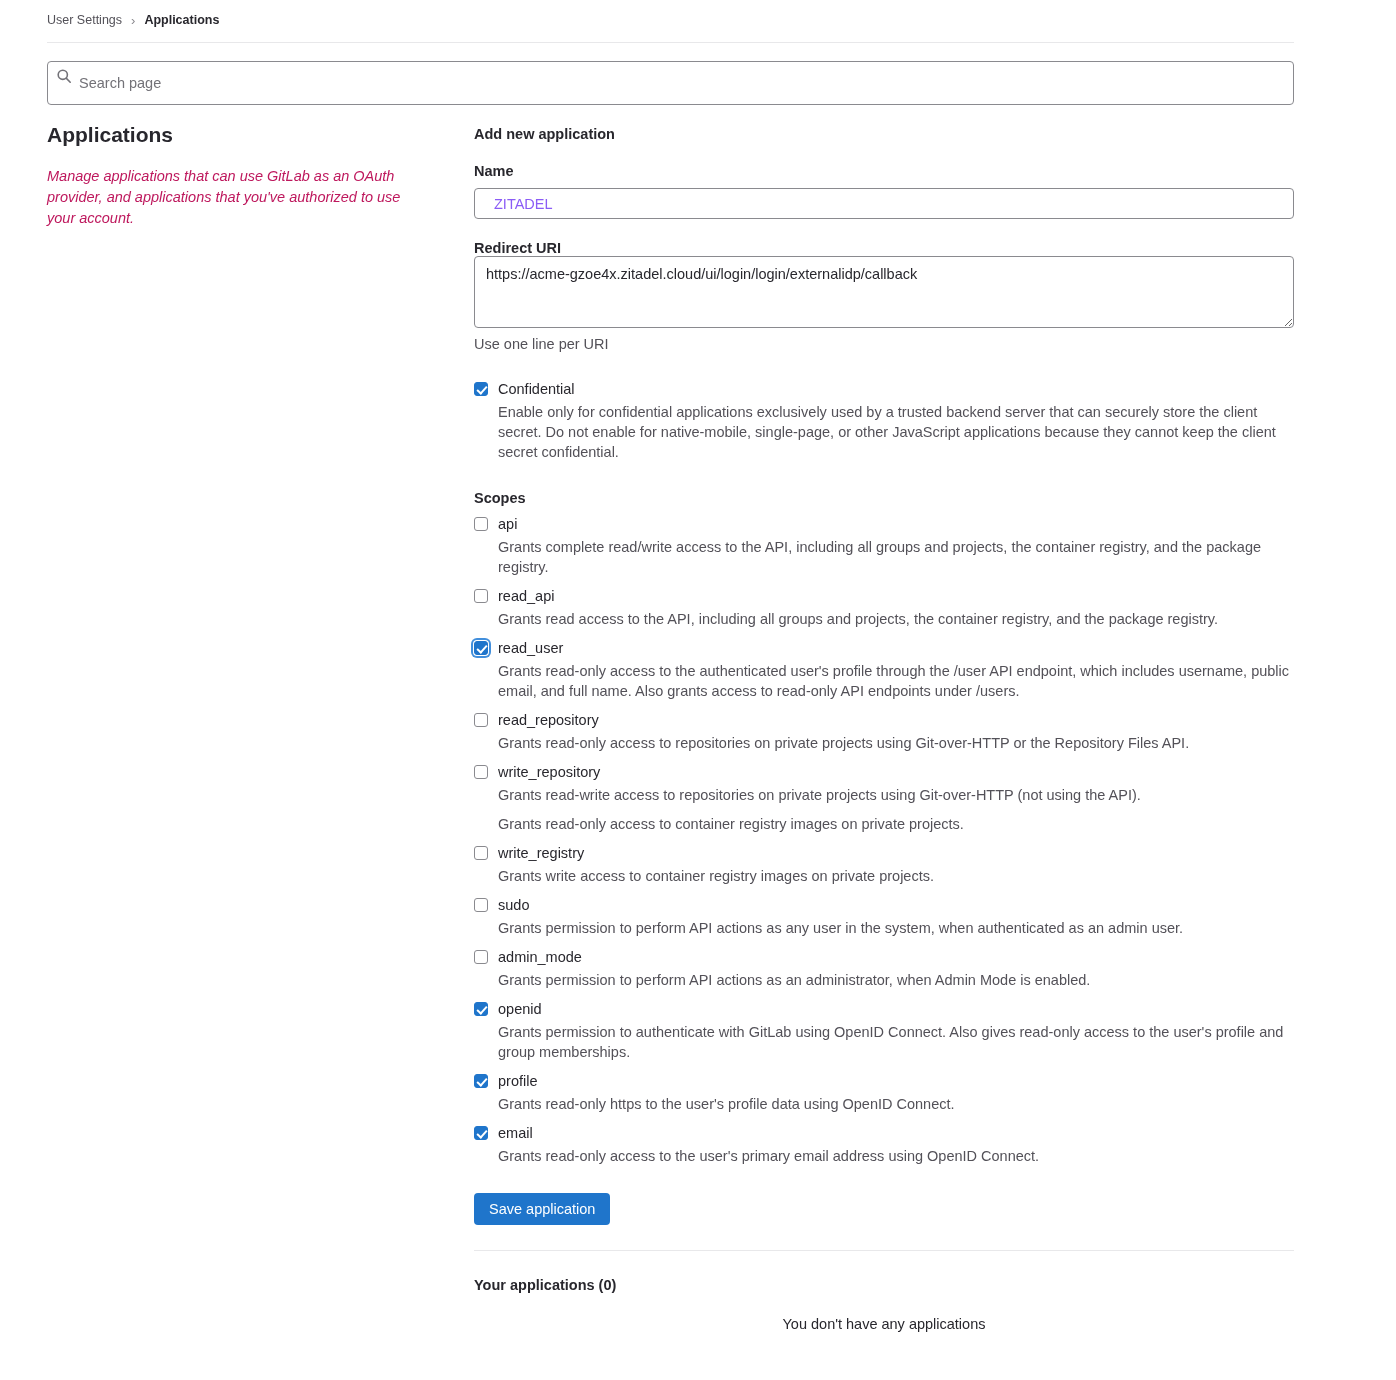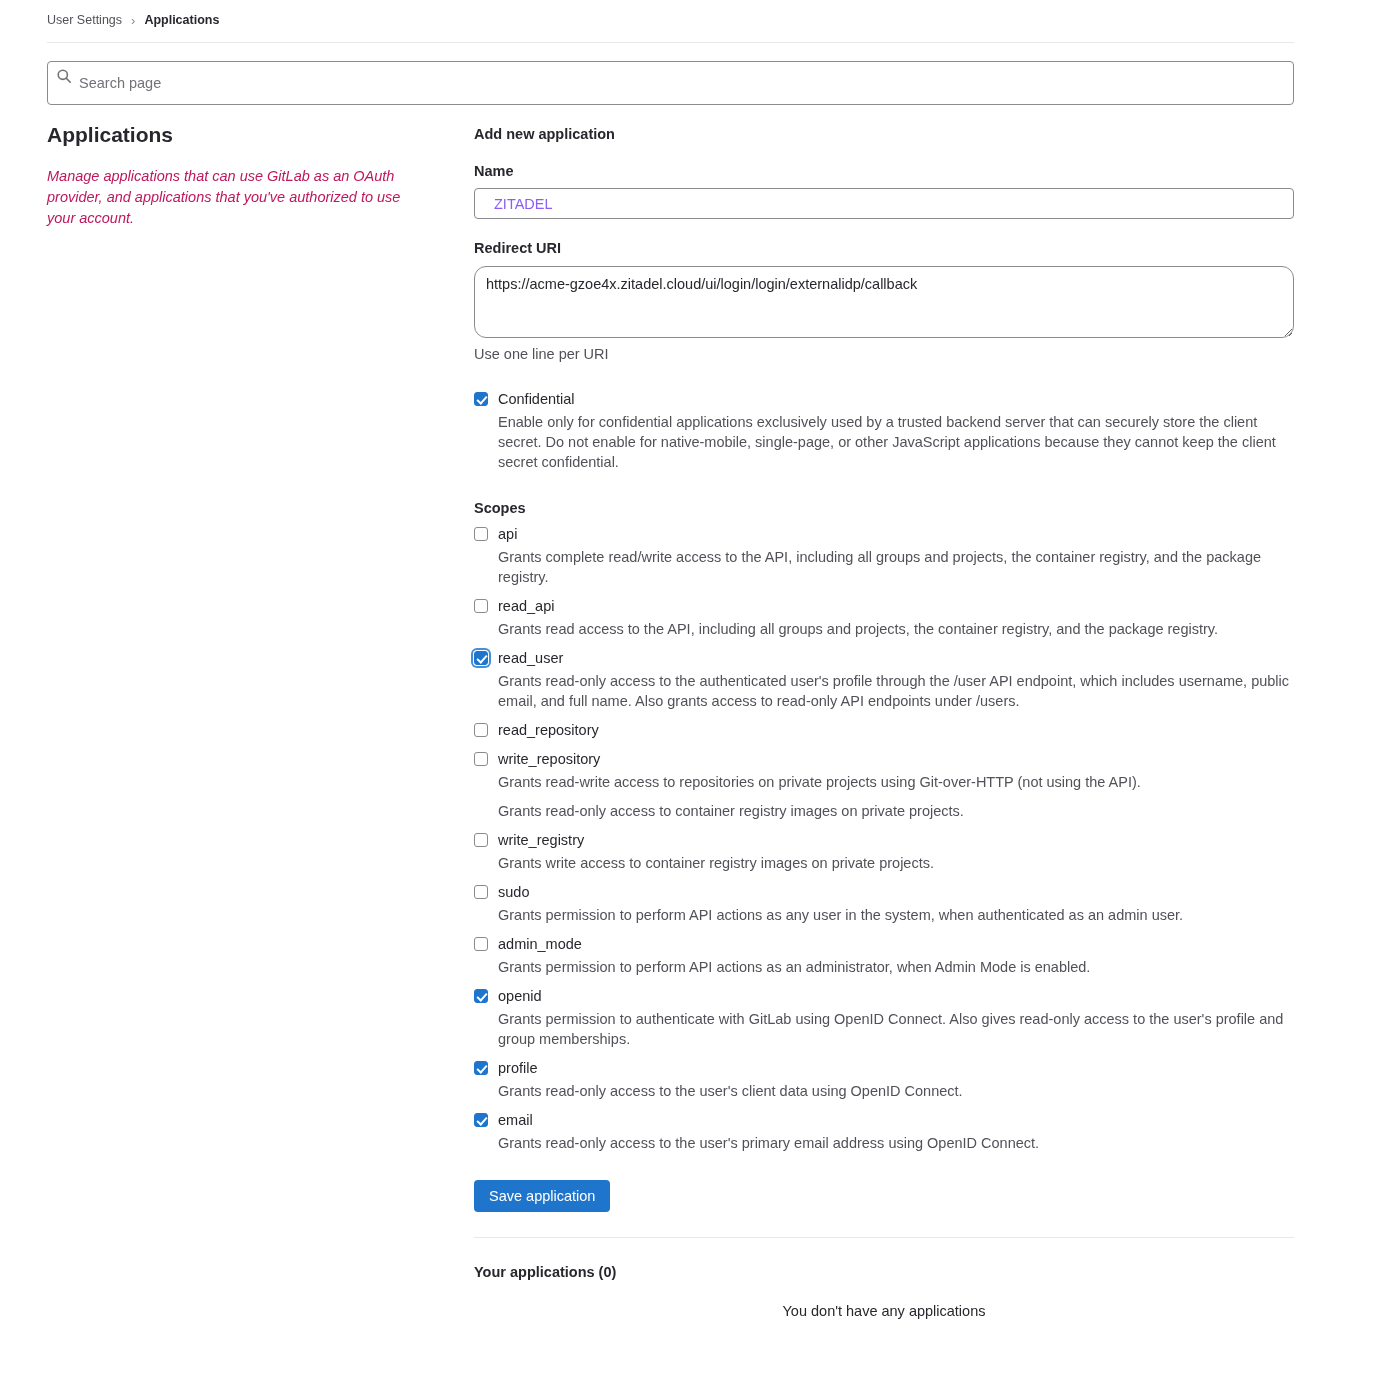--- a/index.html
+++ b/index.html
@@ -27,21 +27,21 @@
   .columns { display: flex; margin-top: 15px; }
   .col-left { width: 427px; flex-shrink: 0; padding-right: 52px; }
   .col-right { flex: 1; min-width: 0; }
 
   .page-title { font-size: 21px; font-weight: 700; line-height: 1.25; padding-top: 2px; }
   .page-desc { margin-top: 18px; font-size: 14.5px; line-height: 21px; color: #be185d; font-style: italic; }
 
   .section-title { font-size: 14.5px; font-weight: 700; padding-top: 6px; }
   .field-label { font-size: 14.5px; font-weight: 700; margin-top: 21px; }
   .text-input { margin-top: 9px; display: block; width: 100%; height: 31px; border: 1px solid #8a8a8f; border-radius: 4px; padding: 0 19px; font: inherit; font-size: 14.5px; color: #8b5cf6; outline: none; }
-  .textarea { margin-top: 10px; display: block; width: 100%; height: 72px; border: 1px solid #8a8a8f; border-radius: 12px; padding: 7px 11px; font: inherit; font-size: 14.5px; color: #28272d; line-height: 20px; resize: vertical; outline: none; }
+  .textarea { display: block; width: 100%; height: 72px; border: 1px solid #8a8a8f; border-radius: 4px; padding: 7px 11px; font: inherit; font-size: 14.5px; color: #28272d; line-height: 20px; resize: vertical; outline: none; }
   .help-text { margin-top: 8px; font-size: 14.5px; color: #535158; }
 
   
   .check-row { display: flex; gap: 10px; align-items: flex-start; }
   .cb { width: 14px; height: 14px; border: 1px solid #8a8a8f; border-radius: 3px; background: #fff; flex-shrink: 0; margin-top: 3px; position: relative; cursor: pointer; }
   .cb-checked { background: #1f75cb; border-color: #1f75cb; }
   .cb-checked::after { content: ""; position: absolute; left: 4px; top: 1px; width: 4px; height: 8px; border: solid #fff; border-width: 0 2px 2px 0; transform: rotate(42deg); }
   .cb-focus { box-shadow: 0 0 0 1px #fff, 0 0 0 3px #428fdc; }
   .check-label { font-size: 14.5px; line-height: 20px; cursor: pointer; }
   .check-desc { margin: 3px 0 0 24px; font-size: 14.5px; line-height: 20px; color: #535158; }
@@ -127,20 +127,21 @@
       <label class="check-label">read_user</label>
     </div>
     <div class="check-desc">Grants read-only access to the authenticated user's profile through the /user API endpoint, which includes username, public email, and full name. Also grants access to read-only API endpoints under /users.</div>
   </div>
 
   <div class="scope-item">
     <div class="check-row">
       <span class="cb"></span>
       <label class="check-label">read_repository</label>
     </div>
+    <div class="check-desc">Grants read-only access to repositories on private projects using Git-over-HTTP or the Repository Files API.</div>
   </div>
 
   <div class="scope-item">
     <div class="check-row">
       <span class="cb"></span>
       <label class="check-label">write_repository</label>
     </div>
     <div class="check-desc">Grants read-write access to repositories on private projects using Git-over-HTTP (not using the API).</div>
   </div>
 
@@ -178,21 +179,21 @@
       <label class="check-label">openid</label>
     </div>
     <div class="check-desc">Grants permission to authenticate with GitLab using OpenID Connect. Also gives read-only access to the user's profile and group memberships.</div>
   </div>
 
   <div class="scope-item">
     <div class="check-row">
       <span class="cb cb-checked"></span>
       <label class="check-label">profile</label>
     </div>
-    <div class="check-desc">Grants read-only access to the user's client data using OpenID Connect.</div>
+    <div class="check-desc">Grants read-only https to the user's profile data using OpenID Connect.</div>
   </div>
 
   <div class="scope-item">
     <div class="check-row">
       <span class="cb cb-checked"></span>
       <label class="check-label">email</label>
     </div>
     <div class="check-desc">Grants read-only access to the user's primary email address using OpenID Connect.</div>
   </div>
 </div>

